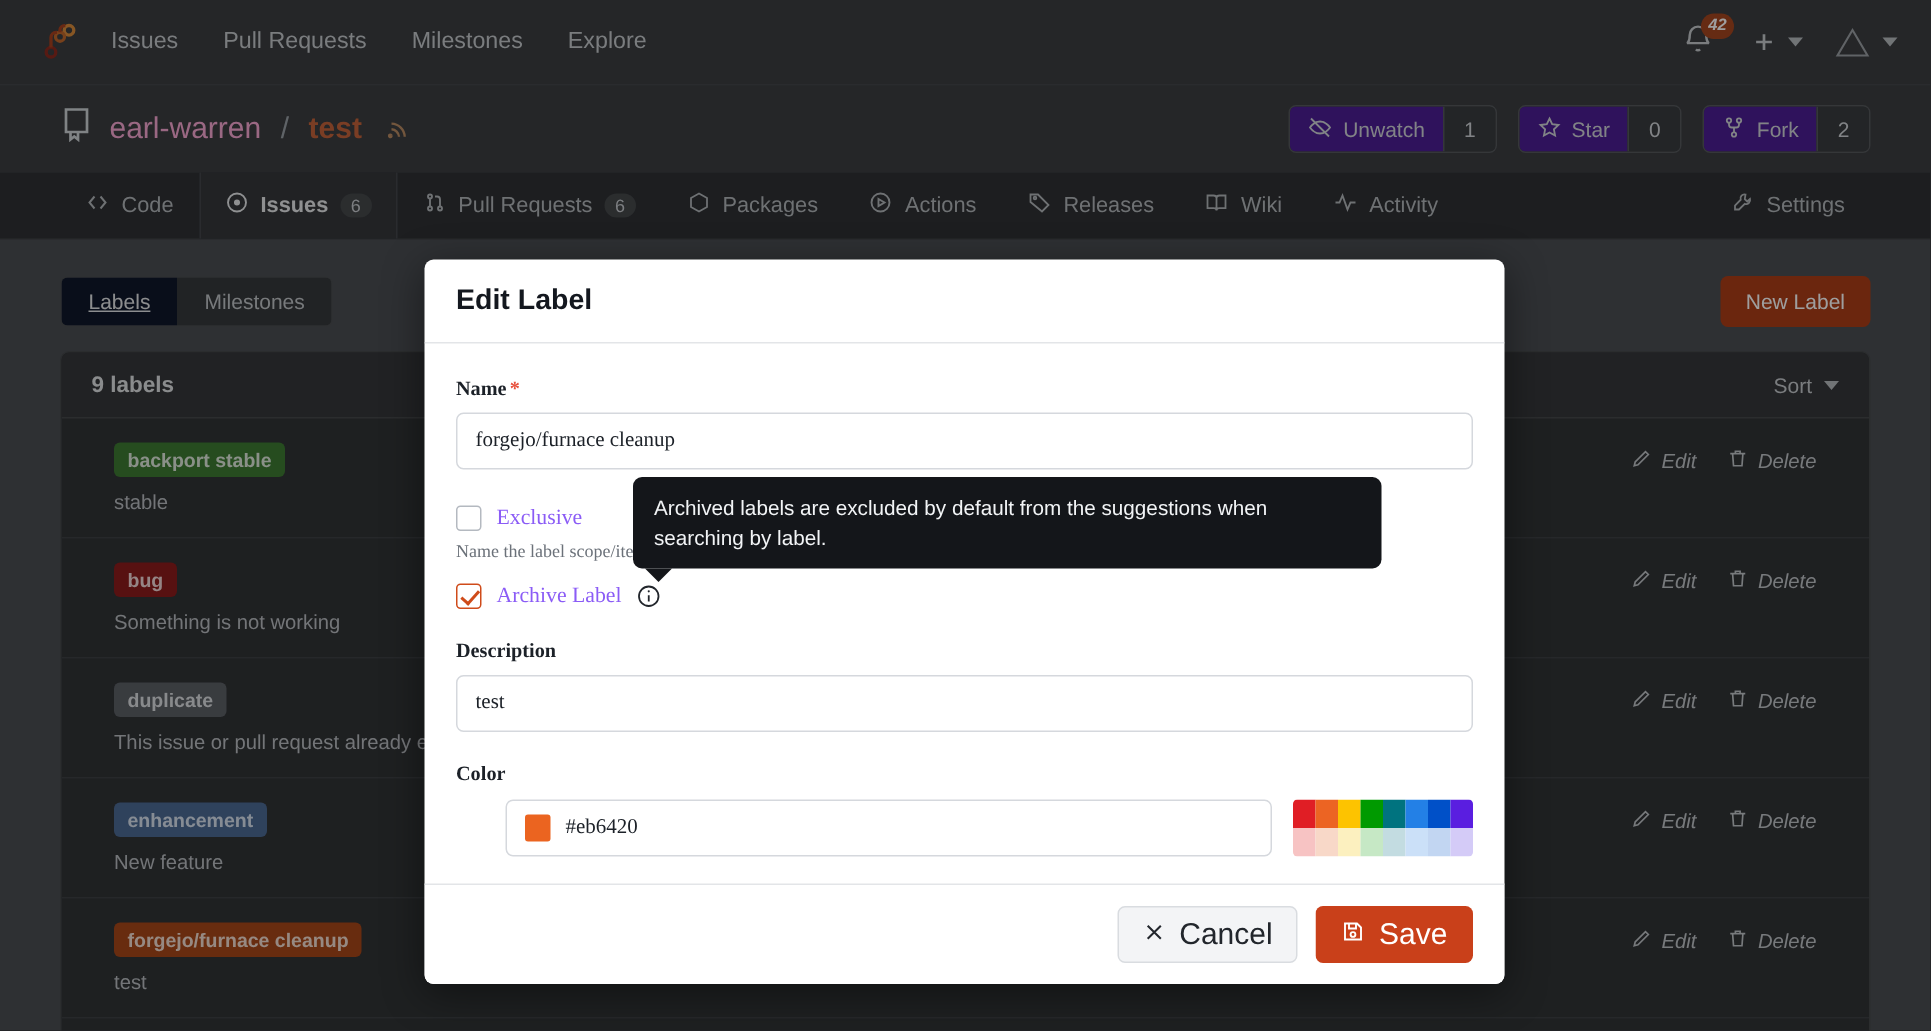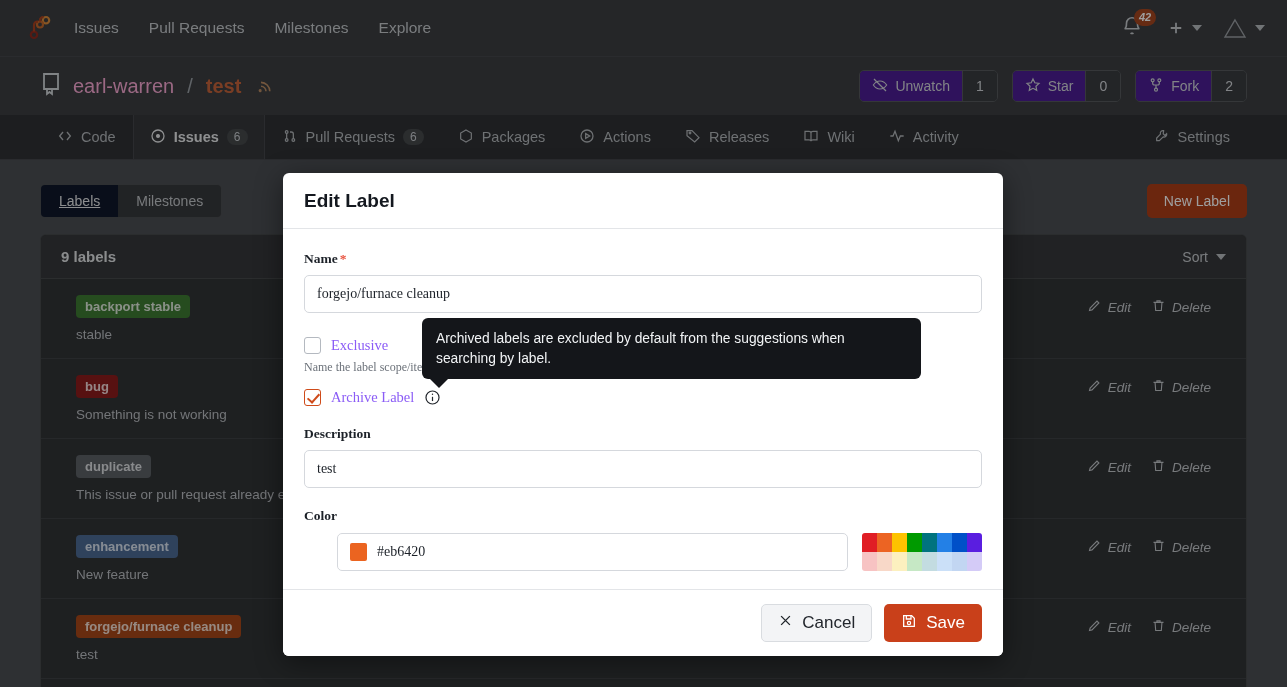--- a/index.html
+++ b/index.html
@@ -274,21 +274,21 @@
   .sw { cursor: pointer; }
   .modal-foot {
     display: flex; justify-content: flex-end; gap: 12px;
     padding: 14px 21px;
     border-top: 1px solid #e3e5e8;
     background: #fff;
   }
   .btn {
     display: flex; align-items: center; gap: 9px;
     height: 38px; padding: 0 16px;
-    border-radius: 5px; font-size: 17px;
+    border-radius: 5px; font-size: 20px;
     font-family: inherit; cursor: pointer;
     border: 1px solid transparent;
   }
   .btn-cancel { background: #f3f4f6; border-color: #d9dce0; color: #22262c; }
   .btn-save { background: #c9401a; color: #fff; }
 </style>
 </head>
 <body>
 
 <div id="app">

